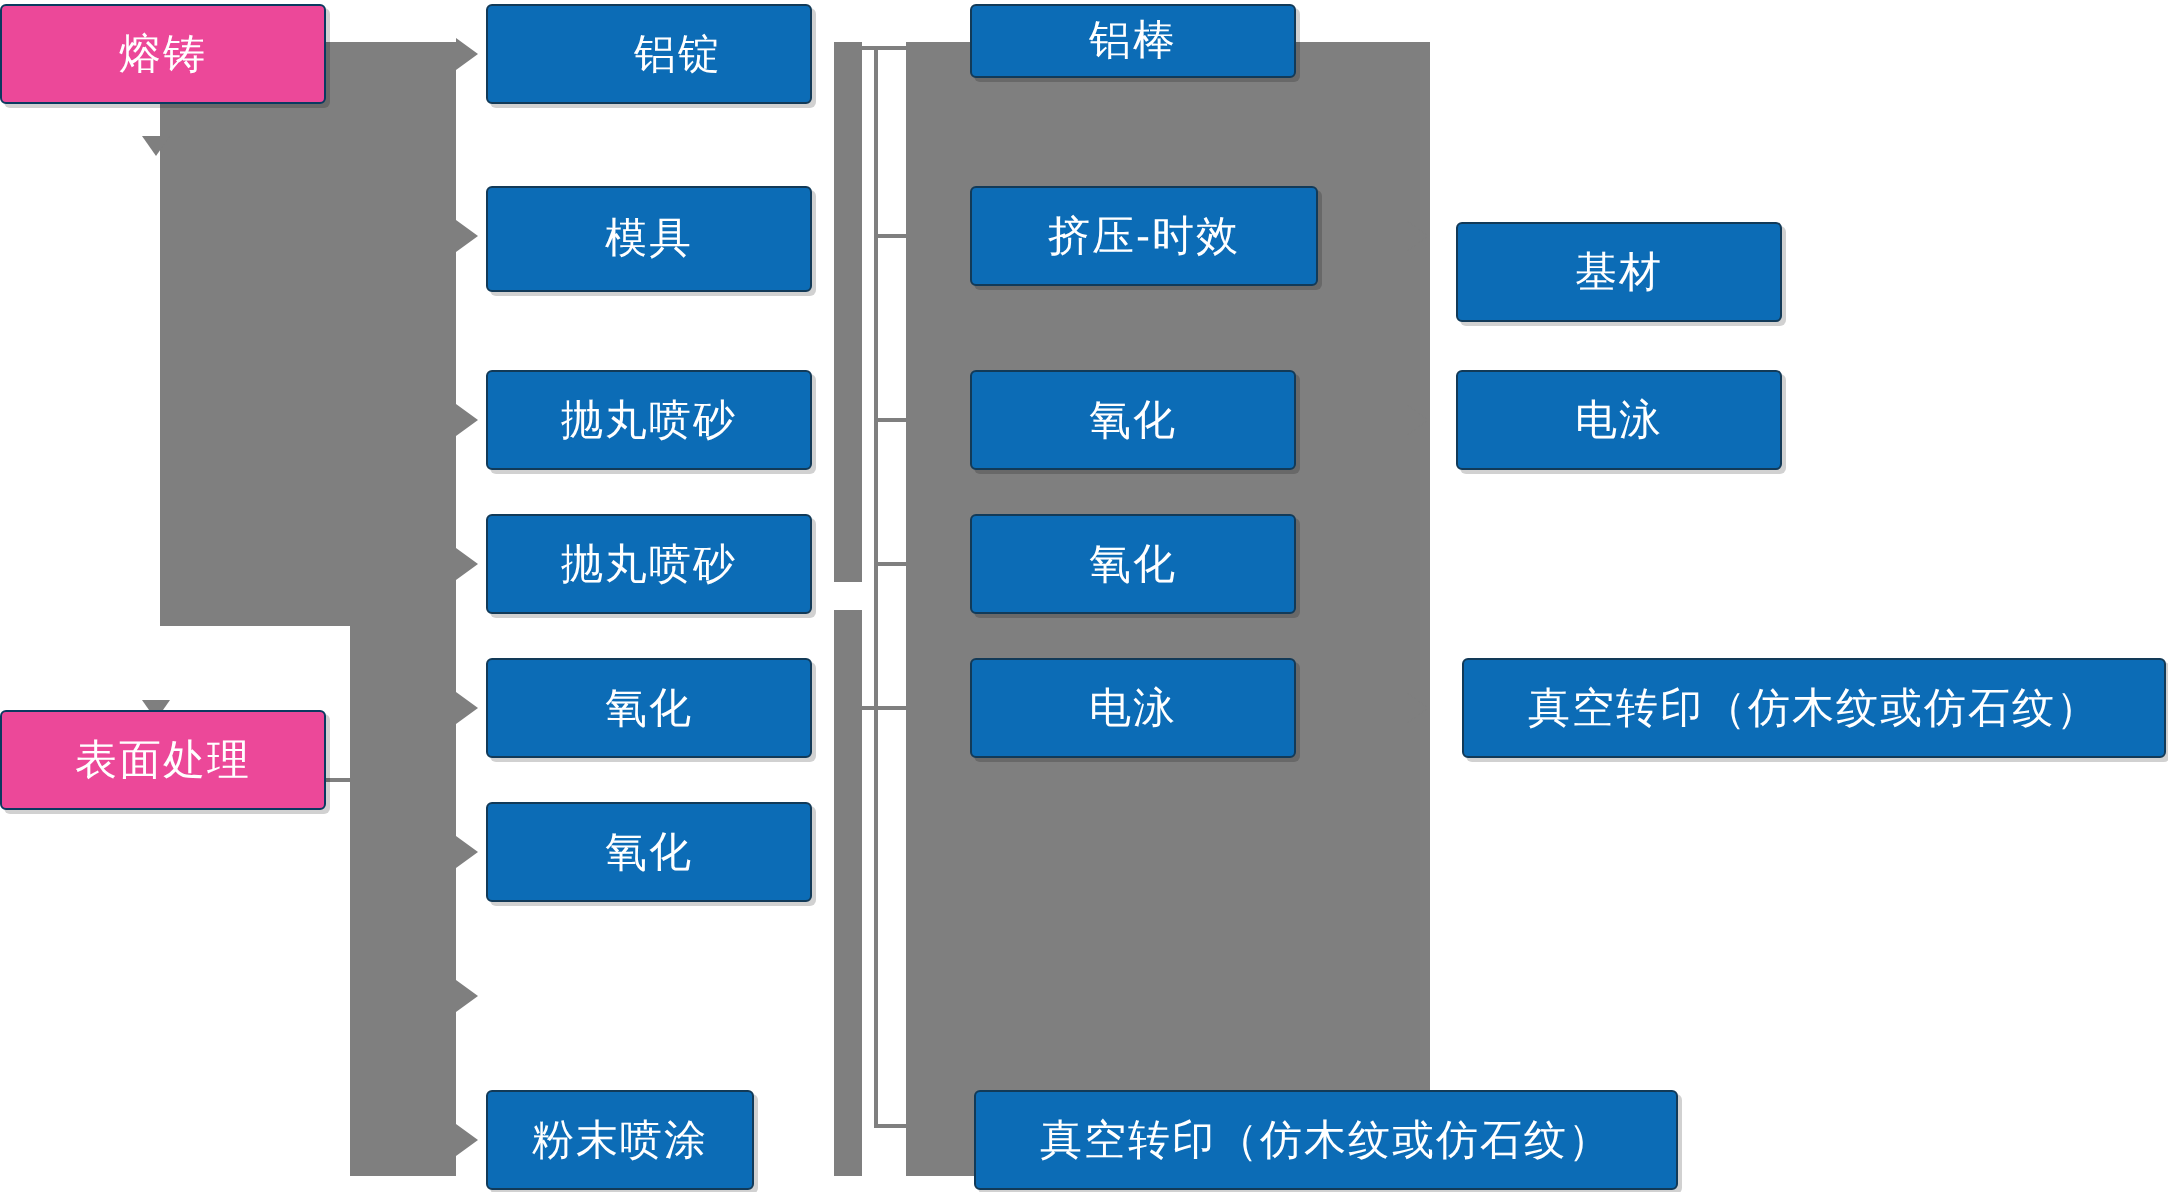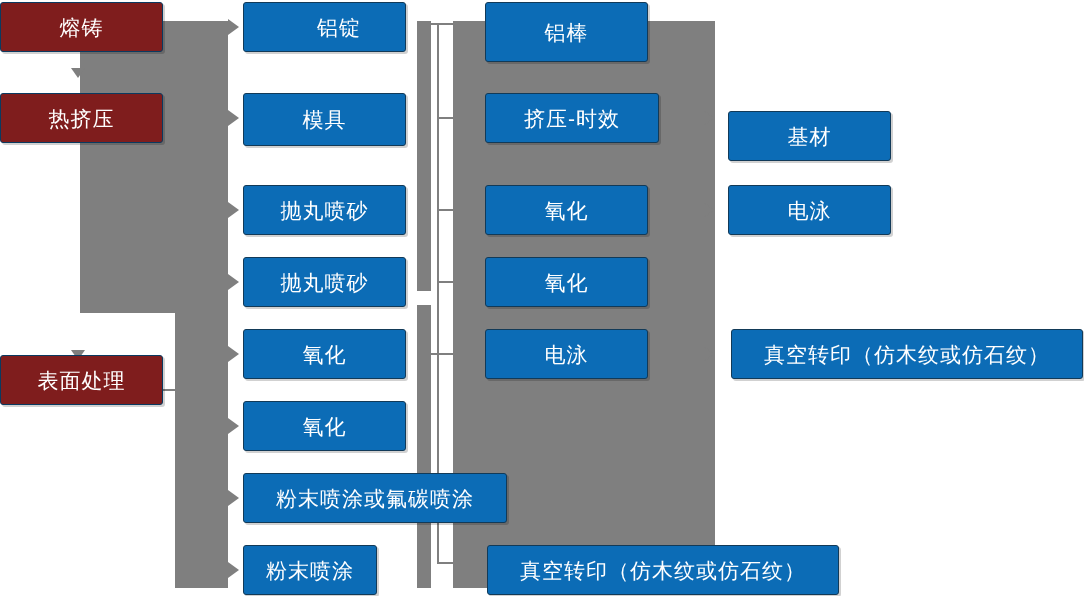--- a/index.html
+++ b/index.html
@@ -39,21 +39,21 @@
     color:#ffffff;
     border:1px solid #16334d;
     border-radius:3px;
     font-size:21px;
     line-height:1;
     letter-spacing:1px;
     white-space:nowrap;
     box-shadow:2px 2px 0 rgba(0,0,0,0.18);
     z-index:5;
   }
-  .box.dark{background:#7f1d1d;border-color:#0a3a60;}
+  .box.dark{background:#ec4899;border-color:#0a3a60;}
   .box.mid{background:#0c6cb6;border-color:#123a58;}
   .box.wide{font-size:21px;text-align:right;}
 </style>
 </head>
 <body>
 
 <div id="canvas">
 
   <div class="gray" style="left:80px;top:21px;width:95px;height:292px;"></div>
   <div class="gray" style="left:175px;top:21px;width:0px;height:0px;"></div>
@@ -85,23 +85,20 @@
 
   <div class="gray" style="left:453px;top:21px;width:262px;height:567px;"></div>
 
   <div class="gray-arrow" style="left:703px;top:110px;"></div>
   <div class="gray-arrow" style="left:703px;top:202px;"></div>
   <div class="gray-arrow" style="left:703px;top:346px;"></div>
 
   <div class="box dark" style="left:0px;top:2px;width:163px;height:50px;">
     <span>熔铸</span>
   </div>
-  <div class="box dark" style="left:0px;top:93px;width:163px;height:50px;">
-    <span>热挤压</span>
-  </div>
   <div class="box dark" style="left:0px;top:355px;width:163px;height:50px;">
     <span>表面处理</span>
   </div>
 
   <div class="box mid" style="left:243px;top:2px;width:163px;height:50px;padding-left:29px;">
     <span>铝锭</span>
   </div>
   <div class="box mid" style="left:243px;top:93px;width:163px;height:53px;">
     <span>模具</span>
   </div>
@@ -110,28 +107,25 @@
   </div>
   <div class="box mid" style="left:243px;top:257px;width:163px;height:50px;">
     <span>抛丸喷砂</span>
   </div>
   <div class="box mid" style="left:243px;top:329px;width:163px;height:50px;">
     <span>氧化</span>
   </div>
   <div class="box mid" style="left:243px;top:401px;width:163px;height:50px;">
     <span>氧化</span>
   </div>
-  <div class="box mid wide" style="left:243px;top:473px;width:264px;height:50px;">
-    <span>粉末喷涂或氟碳喷涂</span>
-  </div>
   <div class="box mid" style="left:243px;top:545px;width:134px;height:50px;">
     <span>粉末喷涂</span>
   </div>
 
-  <div class="box mid" style="left:485px;top:2px;width:163px;height:60px;">
+  <div class="box mid" style="left:485px;top:2px;width:163px;height:37px;">
     <span>铝棒</span>
   </div>
   <div class="box mid" style="left:485px;top:93px;width:174px;height:50px;">
     <span>挤压-时效</span>
   </div>
   <div class="box mid" style="left:485px;top:185px;width:163px;height:50px;">
     <span>氧化</span>
   </div>
   <div class="box mid" style="left:485px;top:257px;width:163px;height:50px;">
     <span>氧化</span>

